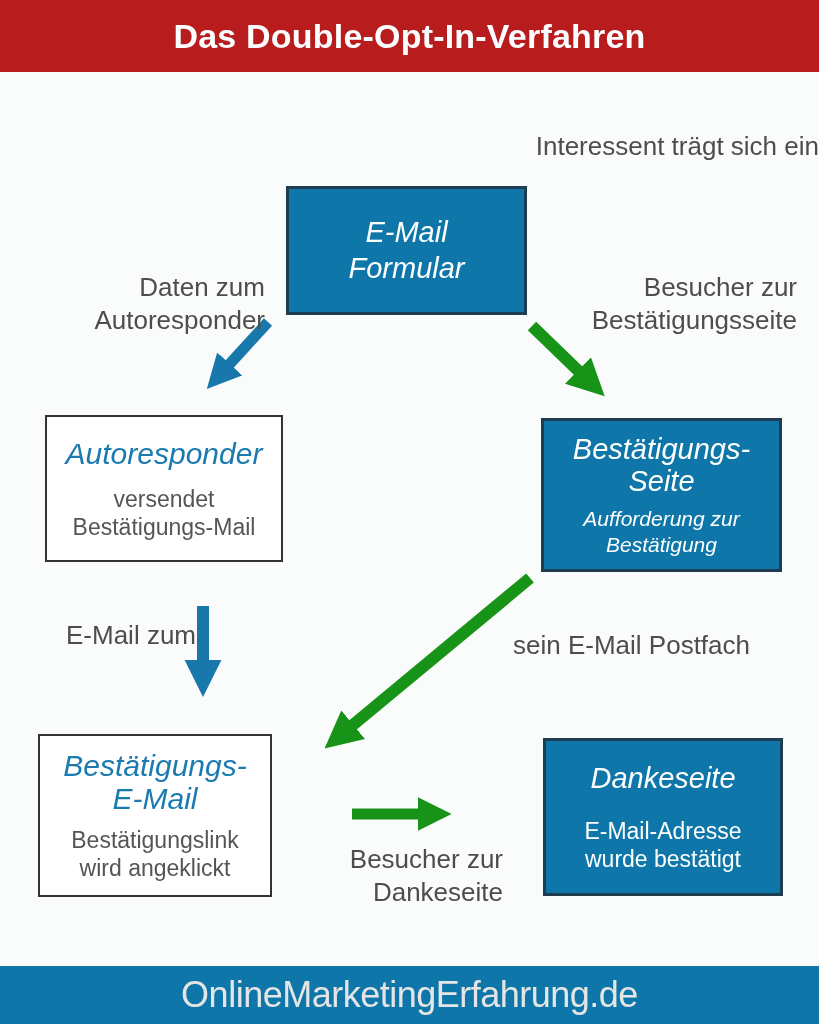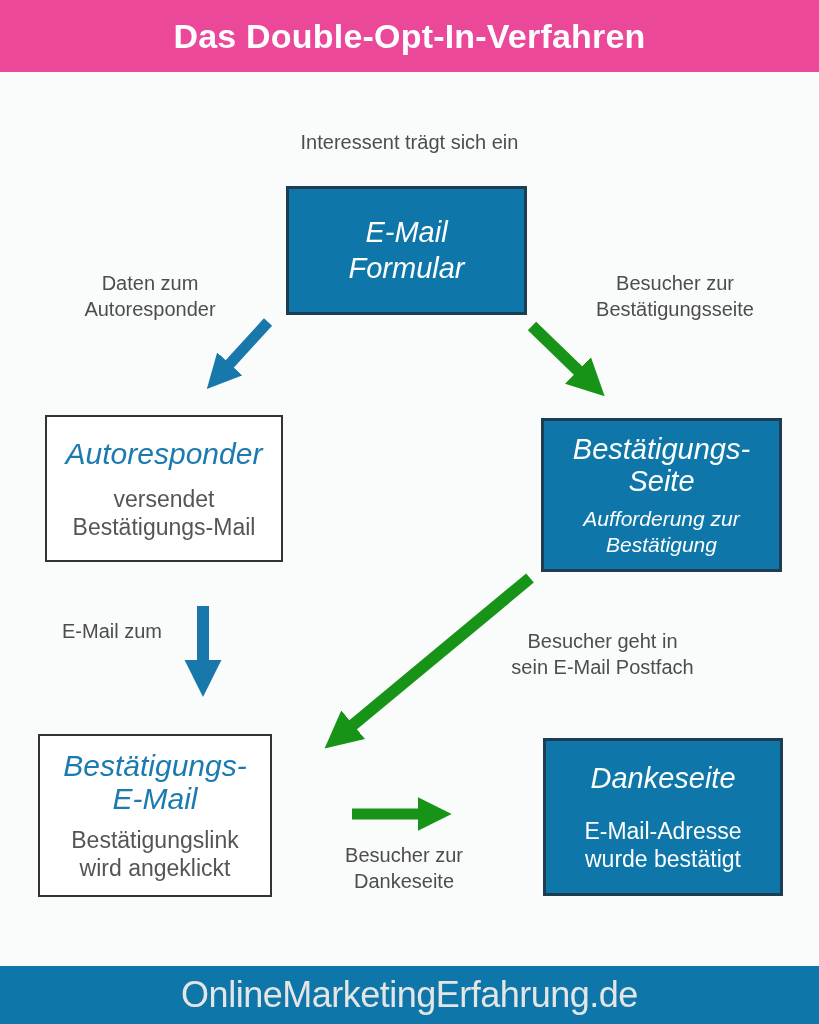--- a/index.html
+++ b/index.html
@@ -8,37 +8,37 @@
   .page {
     position: relative;
     width: 819px;
     height: 1024px;
     background: #fafbfb;
     overflow: hidden;
     margin: 0 auto;
   }
   .header-bar {
     position: absolute; top: 0; left: 0; right: 0; height: 72px;
-    background: #ec4899;
+    background: #b91c1c;
     display: flex; align-items: center; justify-content: center;
   }
   .header-bar .title {
     color: #fbfdfe; font-size: 34px; font-weight: bold; letter-spacing: 0.2px;
   }
   .footer-bar {
     position: absolute; bottom: 0; left: 0; right: 0; height: 58px;
     background: #0e76a8;
     display: flex; align-items: center; justify-content: center;
   }
   .footer-bar .brand {
     color: #e5e5e5; font-size: 36px; font-weight: normal; letter-spacing: -0.5px;
   }
   .lbl {
-    position: absolute; text-align: center;
-    color: #4d4d4d; font-size: 20px; line-height: 1.28;
+    position: absolute; text-align: right;
+    color: #4d4d4d; font-size: 26px; line-height: 1.28;
   }
   .lbl span { display: block; }
   .intro-label { top: 130px; left: 0; right: 0; }
   .lbl-daten { top: 271px; left: 35px; width: 230px; }
   .lbl-besucher-best { top: 271px; left: 553px; width: 244px; }
   .lbl-email-postfach { top: 619px; left: 28px; width: 168px; }
   .lbl-besucher-postfach { top: 629px; left: 455px; width: 295px; }
   .lbl-besucher-danke { top: 843px; left: 305px; width: 198px; }
   .node {
     position: absolute; text-align: center;
@@ -156,21 +156,20 @@
   <div class="lbl lbl-besucher-best">
     <span>Besucher zur</span>
     <span>Bestätigungsseite</span>
   </div>
 
   <div class="lbl lbl-email-postfach">
     <span>E-Mail zum</span>
   </div>
 
   <div class="lbl lbl-besucher-postfach">
-    <span>Besucher geht in</span>
     <span>sein E-Mail Postfach</span>
   </div>
 
   <div class="lbl lbl-besucher-danke">
     <span>Besucher zur</span>
     <span>Dankeseite</span>
   </div>
 
   <div class="footer-bar">
     <div class="brand">OnlineMarketingErfahrung.de</div>

